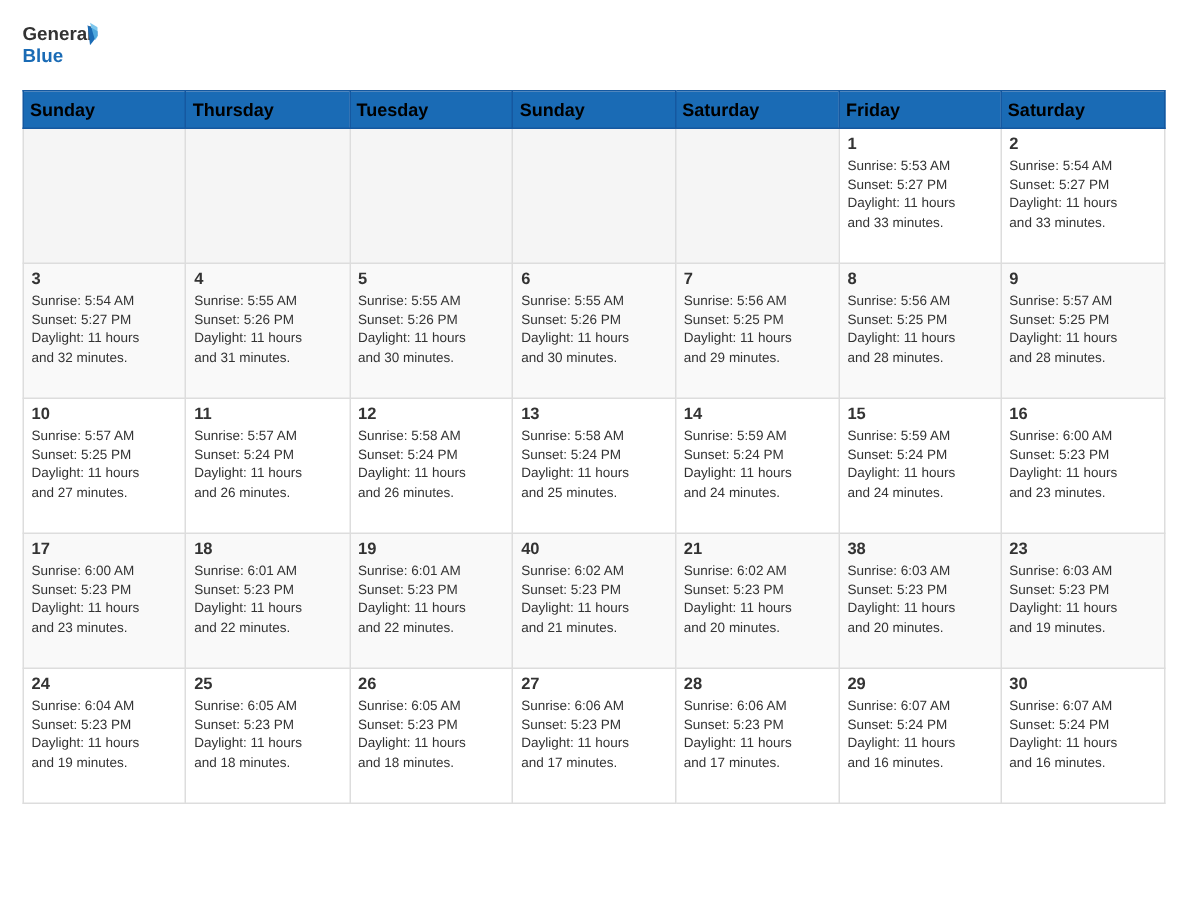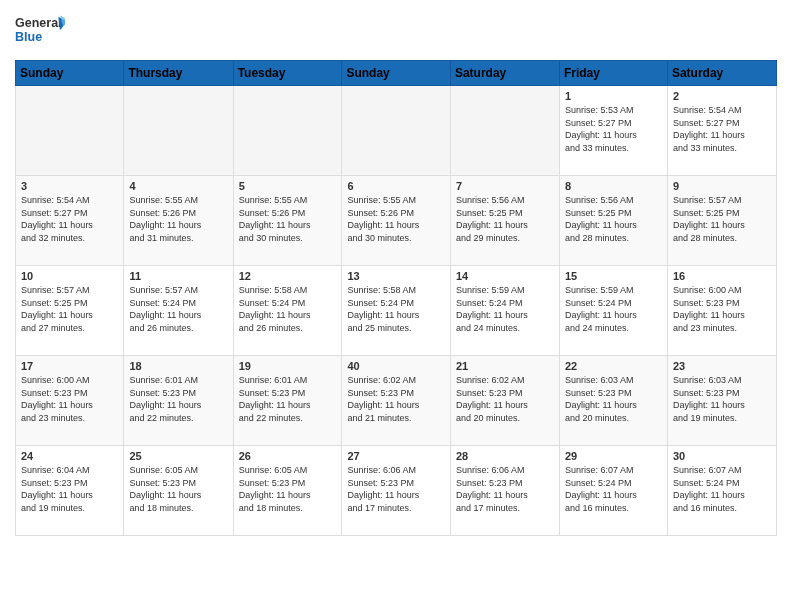--- a/index.html
+++ b/index.html
@@ -265,21 +265,21 @@
 and 21 minutes.</div>
           </td>
           <td>
             <span class="day-num">21</span>
             <div class="day-info" style="white-space: pre-line;">Sunrise: 6:02 AM
 Sunset: 5:23 PM
 Daylight: 11 hours
 and 20 minutes.</div>
           </td>
           <td>
-            <span class="day-num">22</span>
+            <span class="day-num">38</span>
             <div class="day-info" style="white-space: pre-line;">Sunrise: 6:03 AM
 Sunset: 5:23 PM
 Daylight: 11 hours
 and 20 minutes.</div>
           </td>
           <td>
             <span class="day-num">23</span>
             <div class="day-info" style="white-space: pre-line;">Sunrise: 6:03 AM
 Sunset: 5:23 PM
 Daylight: 11 hours

